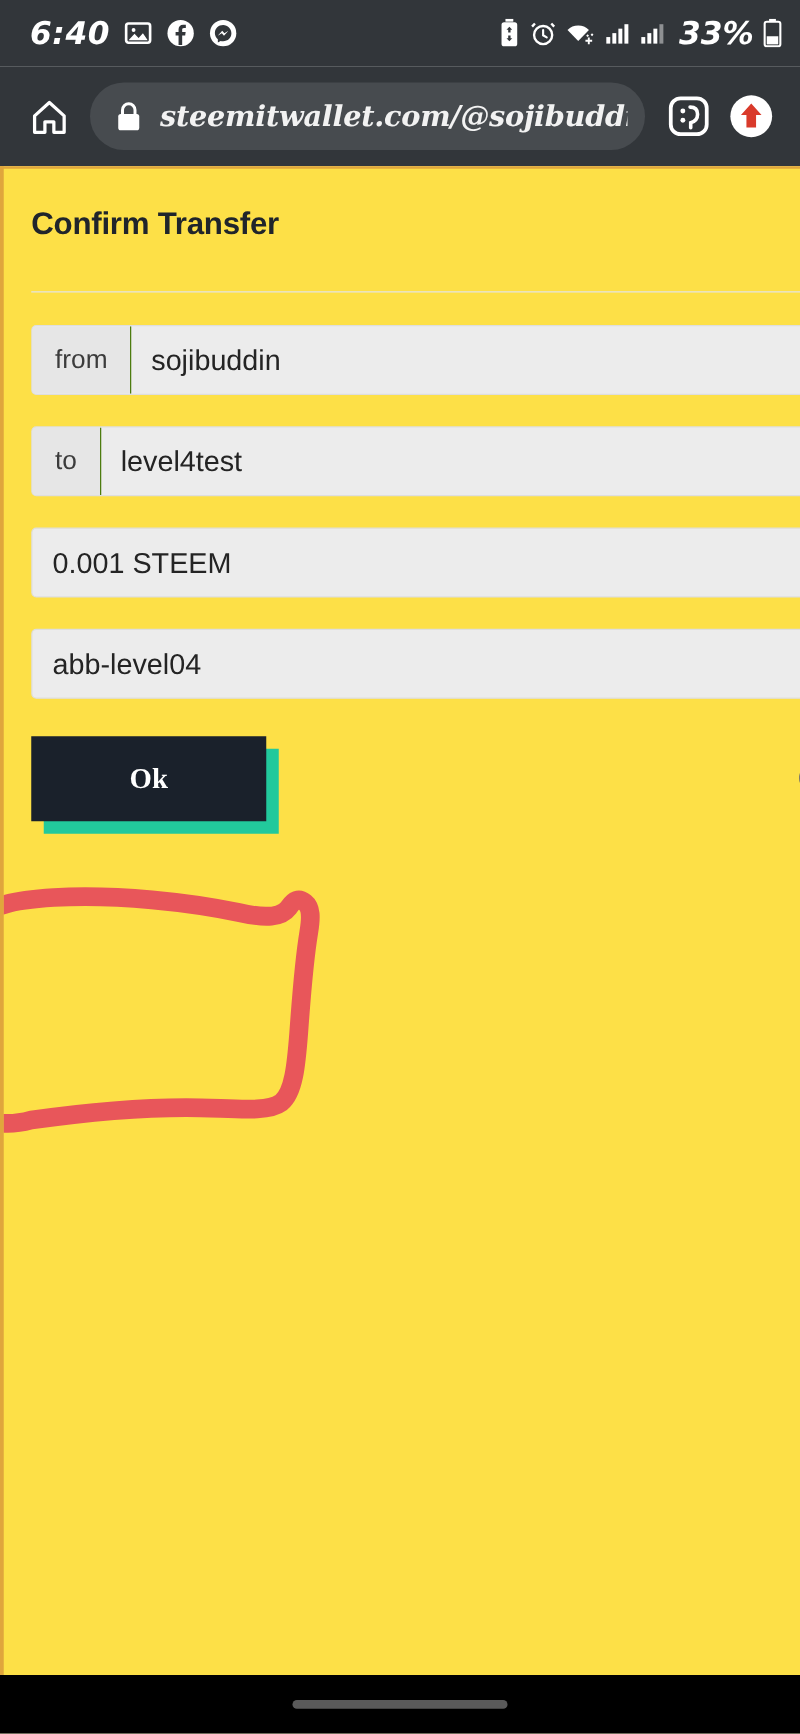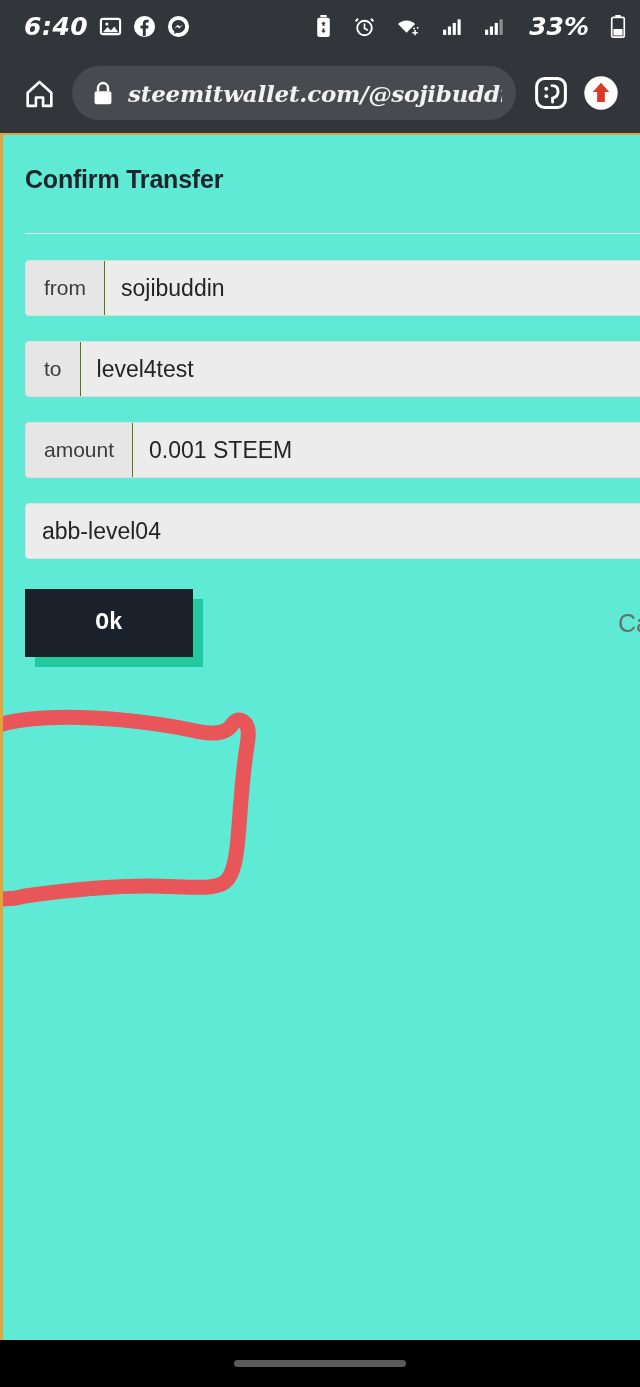--- a/index.html
+++ b/index.html
@@ -16,21 +16,21 @@
     background:#32363a; color:#fff;
     display:flex; align-items:center; justify-content:space-between;
     padding:0 14px 0 24px;
   }
   .sb-left{ display:flex; align-items:center; gap:11px; }
   .sb-time{
     font-family:"DejaVu Sans", sans-serif;
     font-size:25px; font-weight:700; font-style:italic;
     letter-spacing:.5px; line-height:1;
   }
-  .sb-right{ display:flex; align-items:center; gap:21px; }
+  .sb-right{ display:flex; align-items:center; gap:7px; }
   .sb-pct{
     font-family:"DejaVu Sans", sans-serif;
     font-size:25px; font-weight:700; font-style:italic;
     letter-spacing:0; line-height:1; margin-left:3px;
   }
   .ico{ display:inline-flex; align-items:center; justify-content:center; }
 
   
   .chrome{
     position:absolute; left:0; top:53px; width:640px; height:80px;
@@ -50,21 +50,21 @@
     font-family:"DejaVu Serif", serif;
     font-style:italic; font-weight:700;
     font-size:23px; white-space:nowrap; overflow:hidden;
     letter-spacing:-.2px;
   }
   .chrome-btn{ width:46px; height:46px; display:flex; align-items:center; justify-content:center; flex:0 0 auto; margin-left:4px;}
 
   
   .page{
     position:absolute; left:0; top:133px; width:640px; height:1207px;
-    background:#5eead4;
+    background:#fde047;
     border-top:2px solid #e0a63c;
     border-left:3px solid #e0a63c;
     overflow:hidden;
   }
   .page-title{
     font-size:25px; font-weight:700; color:#20252b;
     padding:30px 0 0 22px; letter-spacing:-.2px;
   }
   .divider{
     height:1px; background:#e3e3e3;
@@ -99,28 +99,28 @@
 
   
   .actions{
     position:relative;
     margin:30px 0 0 22px;
     display:flex; align-items:center;
     width:1200px;
   }
   .ok-btn{
     position:relative;
-    width:168px; height:68px;
+    width:188px; height:68px;
     background:#1a212b;
     color:#ffffff;
     font-size:23px; font-weight:700;
     display:flex; align-items:center; justify-content:center;
     border:0; cursor:pointer;
     box-shadow:10px 10px 0 0 #22c99c;
-    font-family:Liberation Mono, monospace;
+    font-family:Liberation Serif, serif;
   }
   .cancel-btn{
     margin-left:425px;
     font-size:25px; color:#6d6d6d;
     background:none; border:0; cursor:pointer;
     white-space:nowrap;
     font-family:"Liberation Sans", sans-serif;
   }
 
   
@@ -266,21 +266,20 @@
       <div class="row-label">from</div>
       <div class="row-value">sojibuddin</div>
     </div>
 
     <div class="row">
       <div class="row-label">to</div>
       <div class="row-value">level4test</div>
     </div>
 
     <div class="row">
-      <div class="row-label">amount</div>
       <div class="row-value">0.001 STEEM</div>
     </div>
 
     <div class="row">
       <div class="row-value">abb-level04</div>
     </div>
 
   </div>
 
   <div class="actions">

